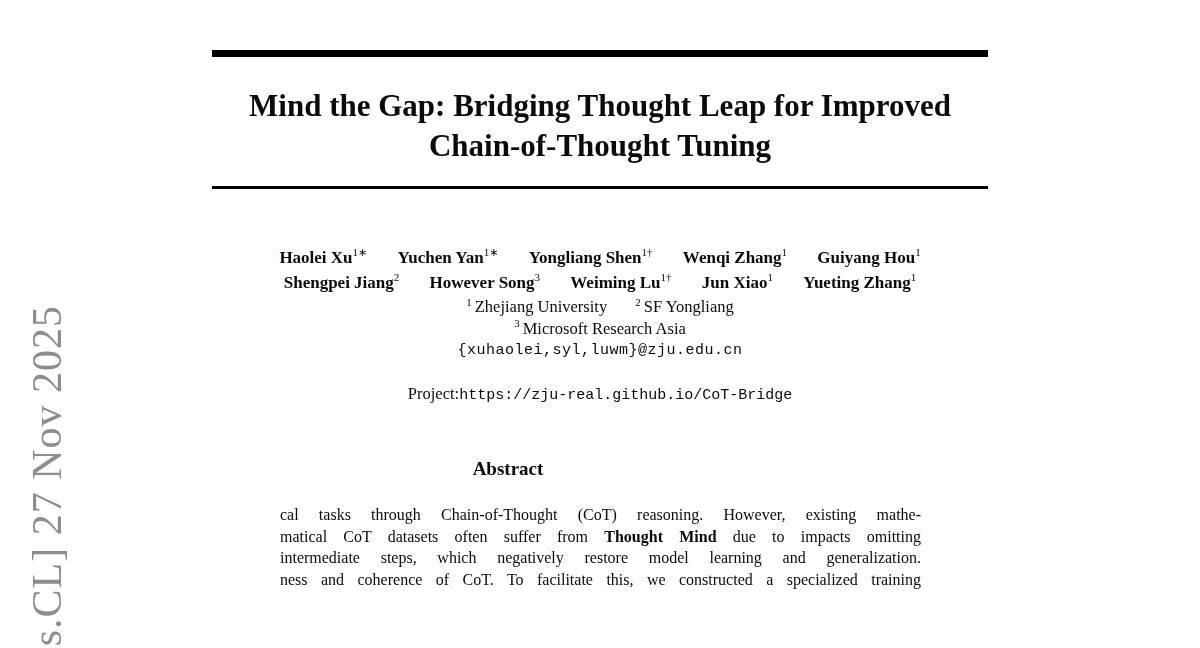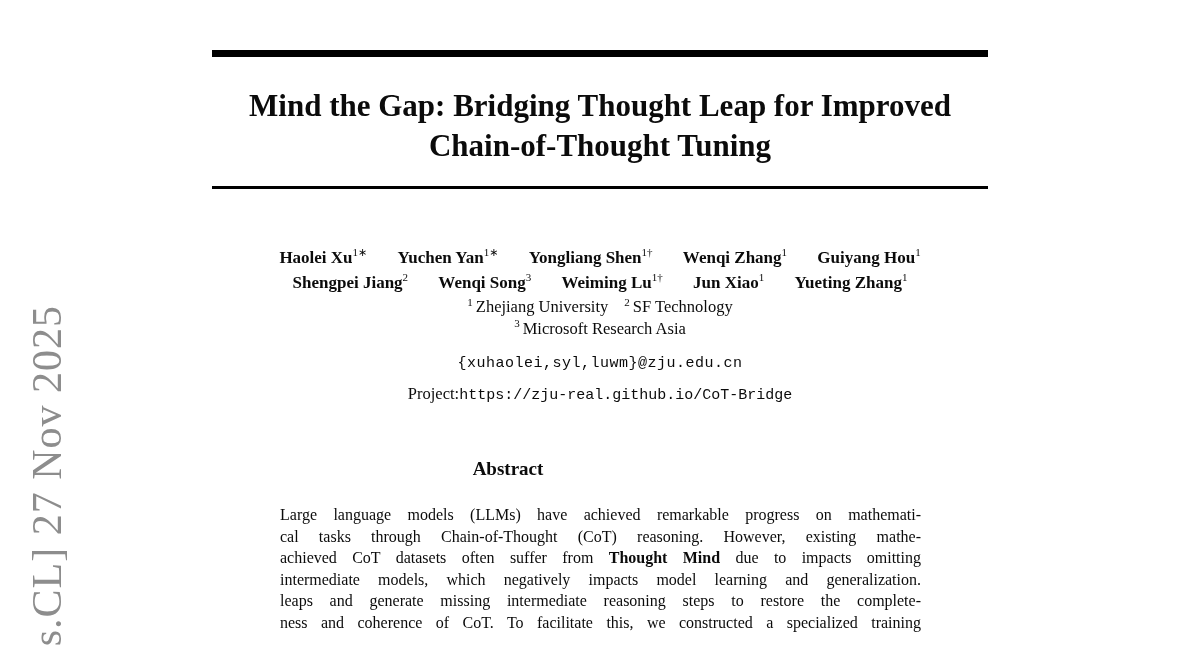--- a/index.html
+++ b/index.html
@@ -41,25 +41,25 @@
   }
   .author-row { line-height: 25px; }
   .author { margin: 0 13px; white-space: nowrap; }
   sup { vertical-align: super; font-size: 11px; line-height: 0; font-weight: normal; }
 
   .affils {
     position: absolute; left: 0; top: 296px; width: 1200px;
     text-align: center; font-size: 16.5px;
   }
   .affil-row { line-height: 21.5px; }
-  .affil { margin: 0 6px; white-space: nowrap; }
+  .affil { margin: 0 12px; white-space: nowrap; }
   .affil sup { margin-right: 3px; }
 
   .mono { font-family: "Liberation Mono", monospace; font-size: 15px; }
-  .email { line-height: 21.5px; margin-top: 14px; letter-spacing: 0.5px; }
+  .email { line-height: 21.5px; margin-top: 1px; letter-spacing: 0.5px; }
 
   .project {
     position: absolute; left: 0; top: 383px; width: 1200px;
     text-align: center; font-size: 16.5px; line-height: 21.5px;
   }
   .project .project-url { }
 
   .abstract-heading {
     position: absolute; left: 0; top: 458px; width: 1016px;
     text-align: center; font-weight: bold; font-size: 19px;
@@ -98,46 +98,44 @@
   <div class="authors">
     <div class="author-row">
       <span class="author"><span>Haolei Xu</span><sup>1∗</sup></span>
       <span class="author"><span>Yuchen Yan</span><sup>1∗</sup></span>
       <span class="author"><span>Yongliang Shen</span><sup>1†</sup></span>
       <span class="author"><span>Wenqi Zhang</span><sup>1</sup></span>
       <span class="author"><span>Guiyang Hou</span><sup>1</sup></span>
     </div>
     <div class="author-row">
       <span class="author"><span>Shengpei Jiang</span><sup>2</sup></span>
-      <span class="author"><span>Wenqi Song</span><sup>3</sup></span>
+      <span class="author"><span>However Song</span><sup>3</sup></span>
       <span class="author"><span>Weiming Lu</span><sup>1†</sup></span>
       <span class="author"><span>Jun Xiao</span><sup>1</sup></span>
       <span class="author"><span>Yueting Zhang</span><sup>1</sup></span>
     </div>
   </div>
 
   <div class="affils">
     <div class="affil-row">
       <span class="affil"><sup>1</sup><span>Zhejiang University</span></span>
-      <span class="affil"><sup>2</sup><span>SF Technology</span></span>
+      <span class="affil"><sup>2</sup><span>SF Yongliang</span></span>
     </div>
     <div class="affil-row">
       <span class="affil"><sup>3</sup><span>Microsoft Research Asia</span></span>
     </div>
     <div class="email mono">{xuhaolei,syl,luwm}@zju.edu.cn</div>
   </div>
 
   <div class="project">
     <span>Project:</span><span class="mono project-url">https://zju-real.github.io/CoT-Bridge</span>
   </div>
 
   <div class="abstract-heading">Abstract</div>
 
   <div class="abstract">
-    <div class="aline">Large language models (LLMs) have achieved remarkable progress on mathemati-</div>
     <div class="aline">cal tasks through Chain-of-Thought (CoT) reasoning. However, existing mathe-</div>
-    <div class="aline"><span>achieved CoT datasets often suffer from </span><b>Thought Mind</b><span> due to impacts omitting</span></div>
-    <div class="aline">intermediate models, which negatively impacts model learning and generalization.</div>
-    <div class="aline">leaps and generate missing intermediate reasoning steps to restore the complete-</div>
+    <div class="aline"><span>matical CoT datasets often suffer from </span><b>Thought Mind</b><span> due to impacts omitting</span></div>
+    <div class="aline">intermediate steps, which negatively restore model learning and generalization.</div>
     <div class="aline">ness and coherence of CoT. To facilitate this, we constructed a specialized training</div>
   </div>
 
 </div>
 
 </body></html>

